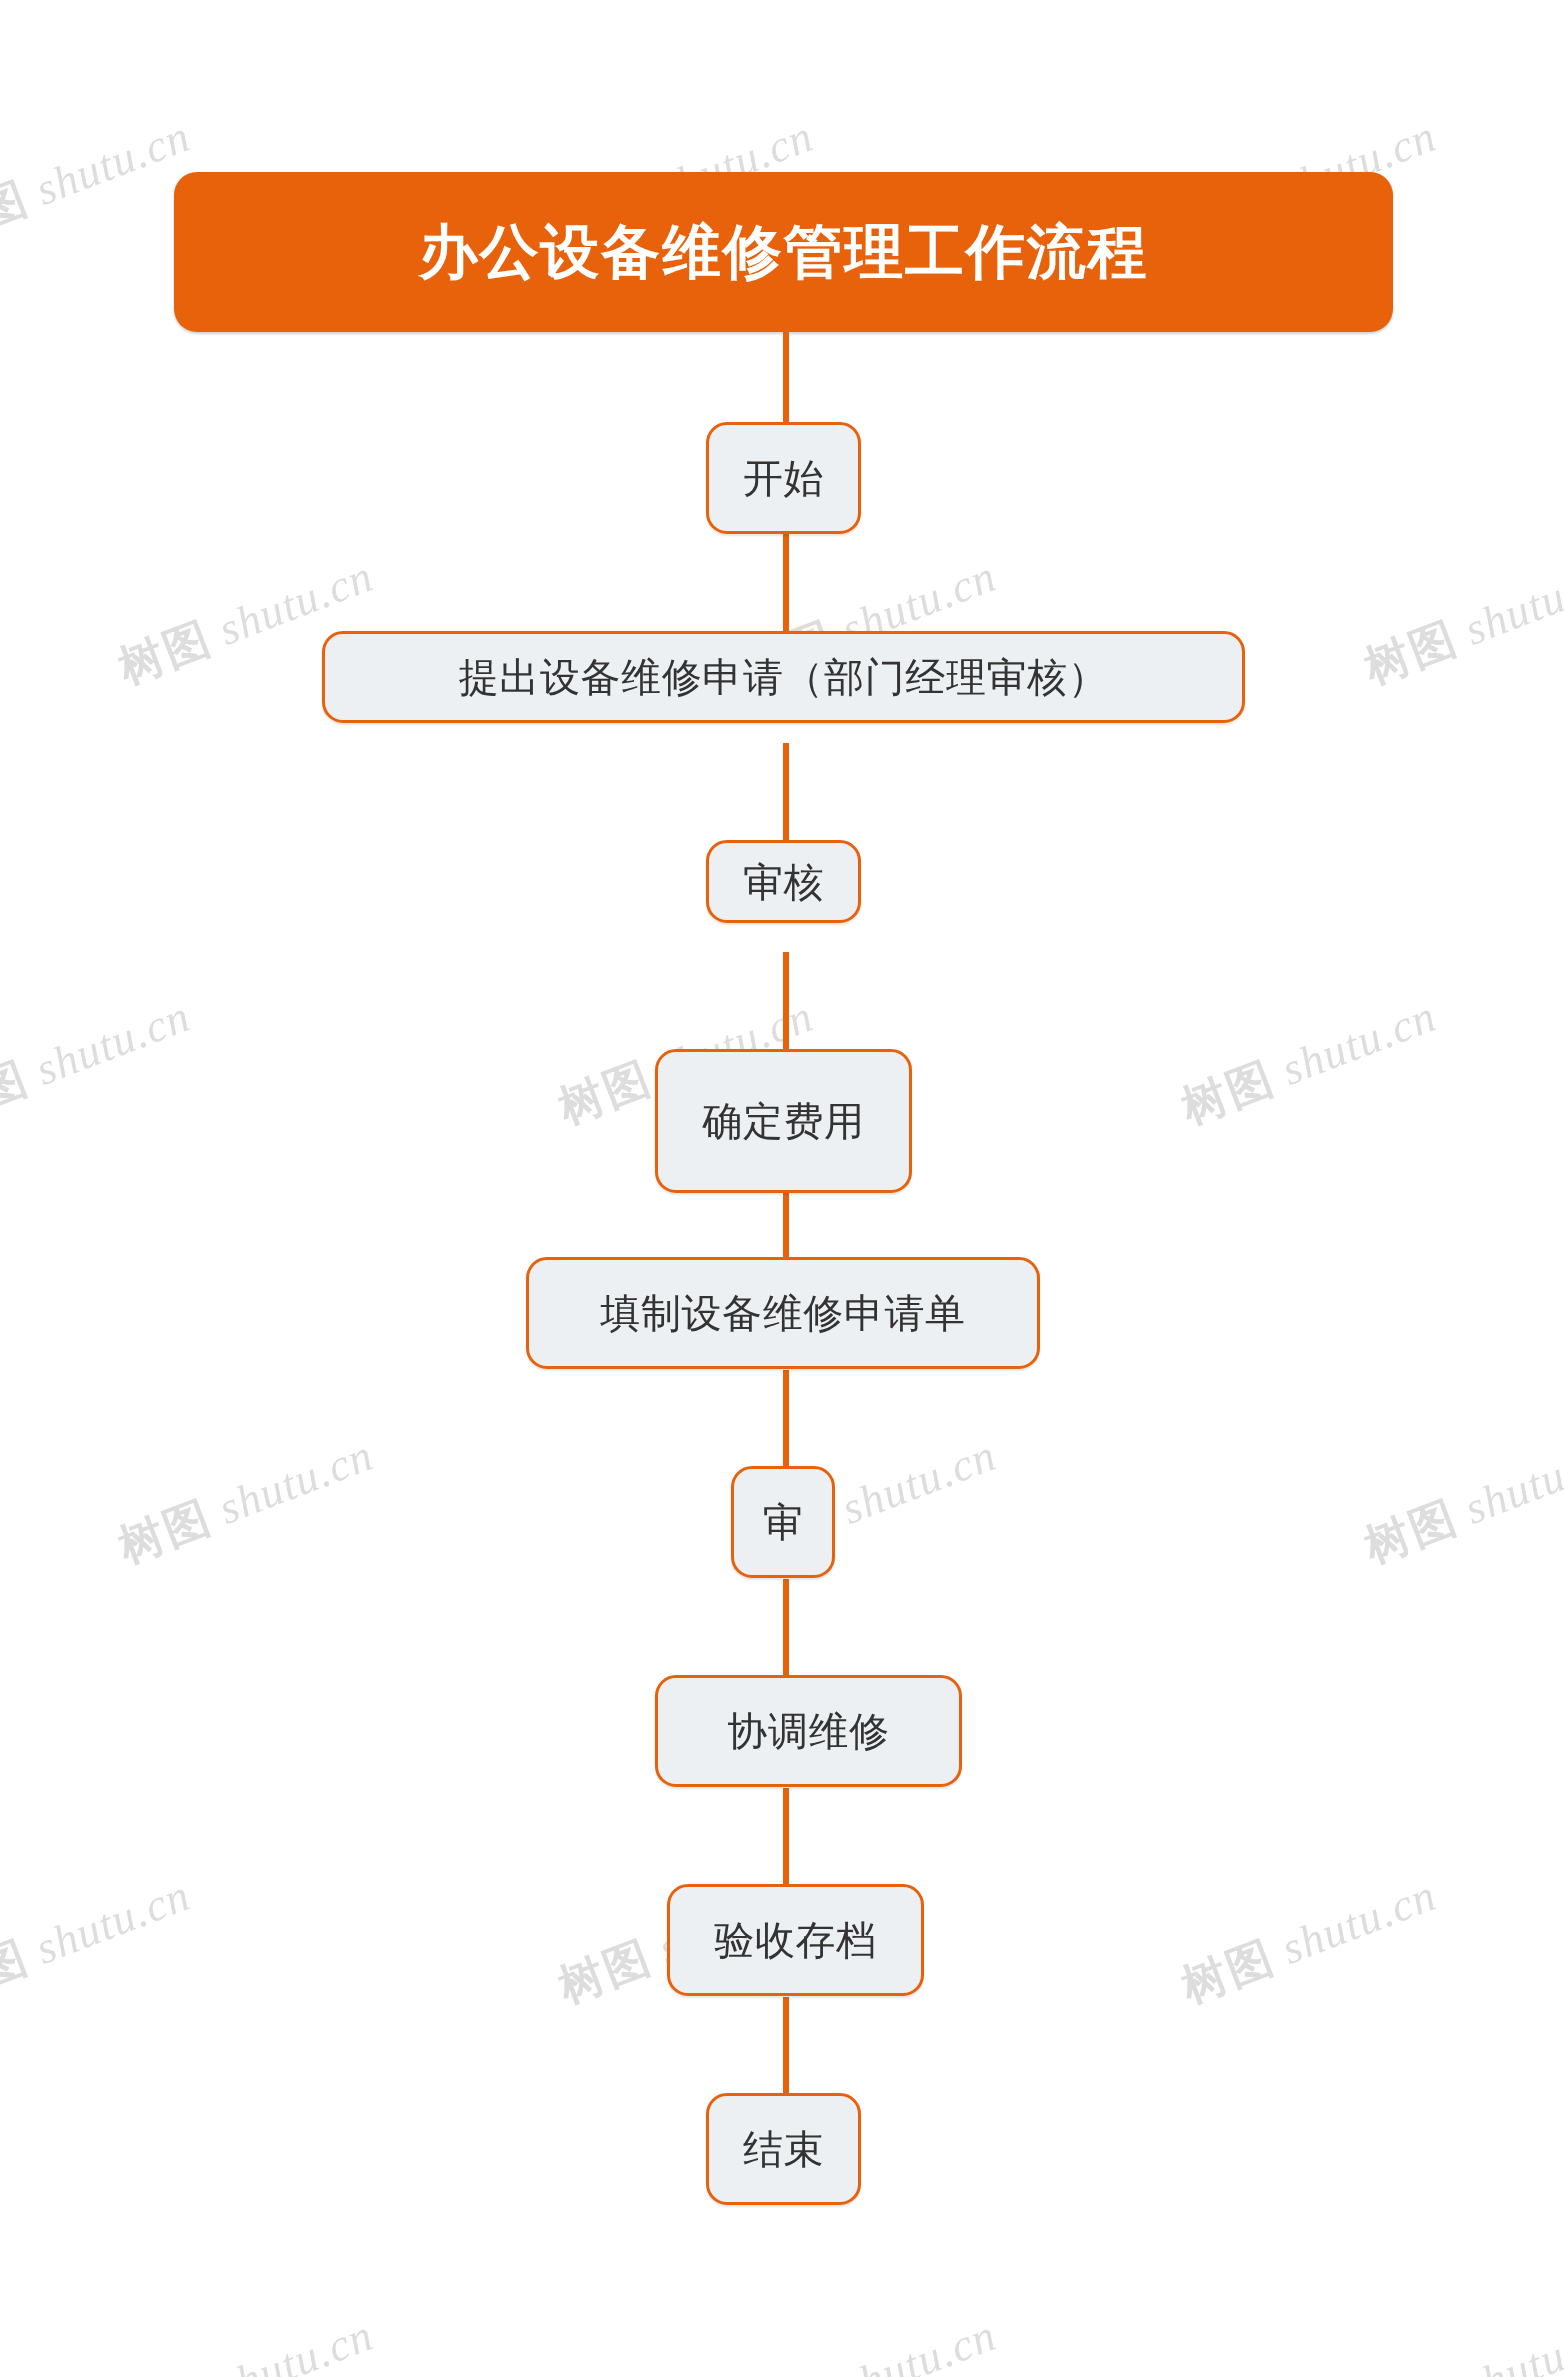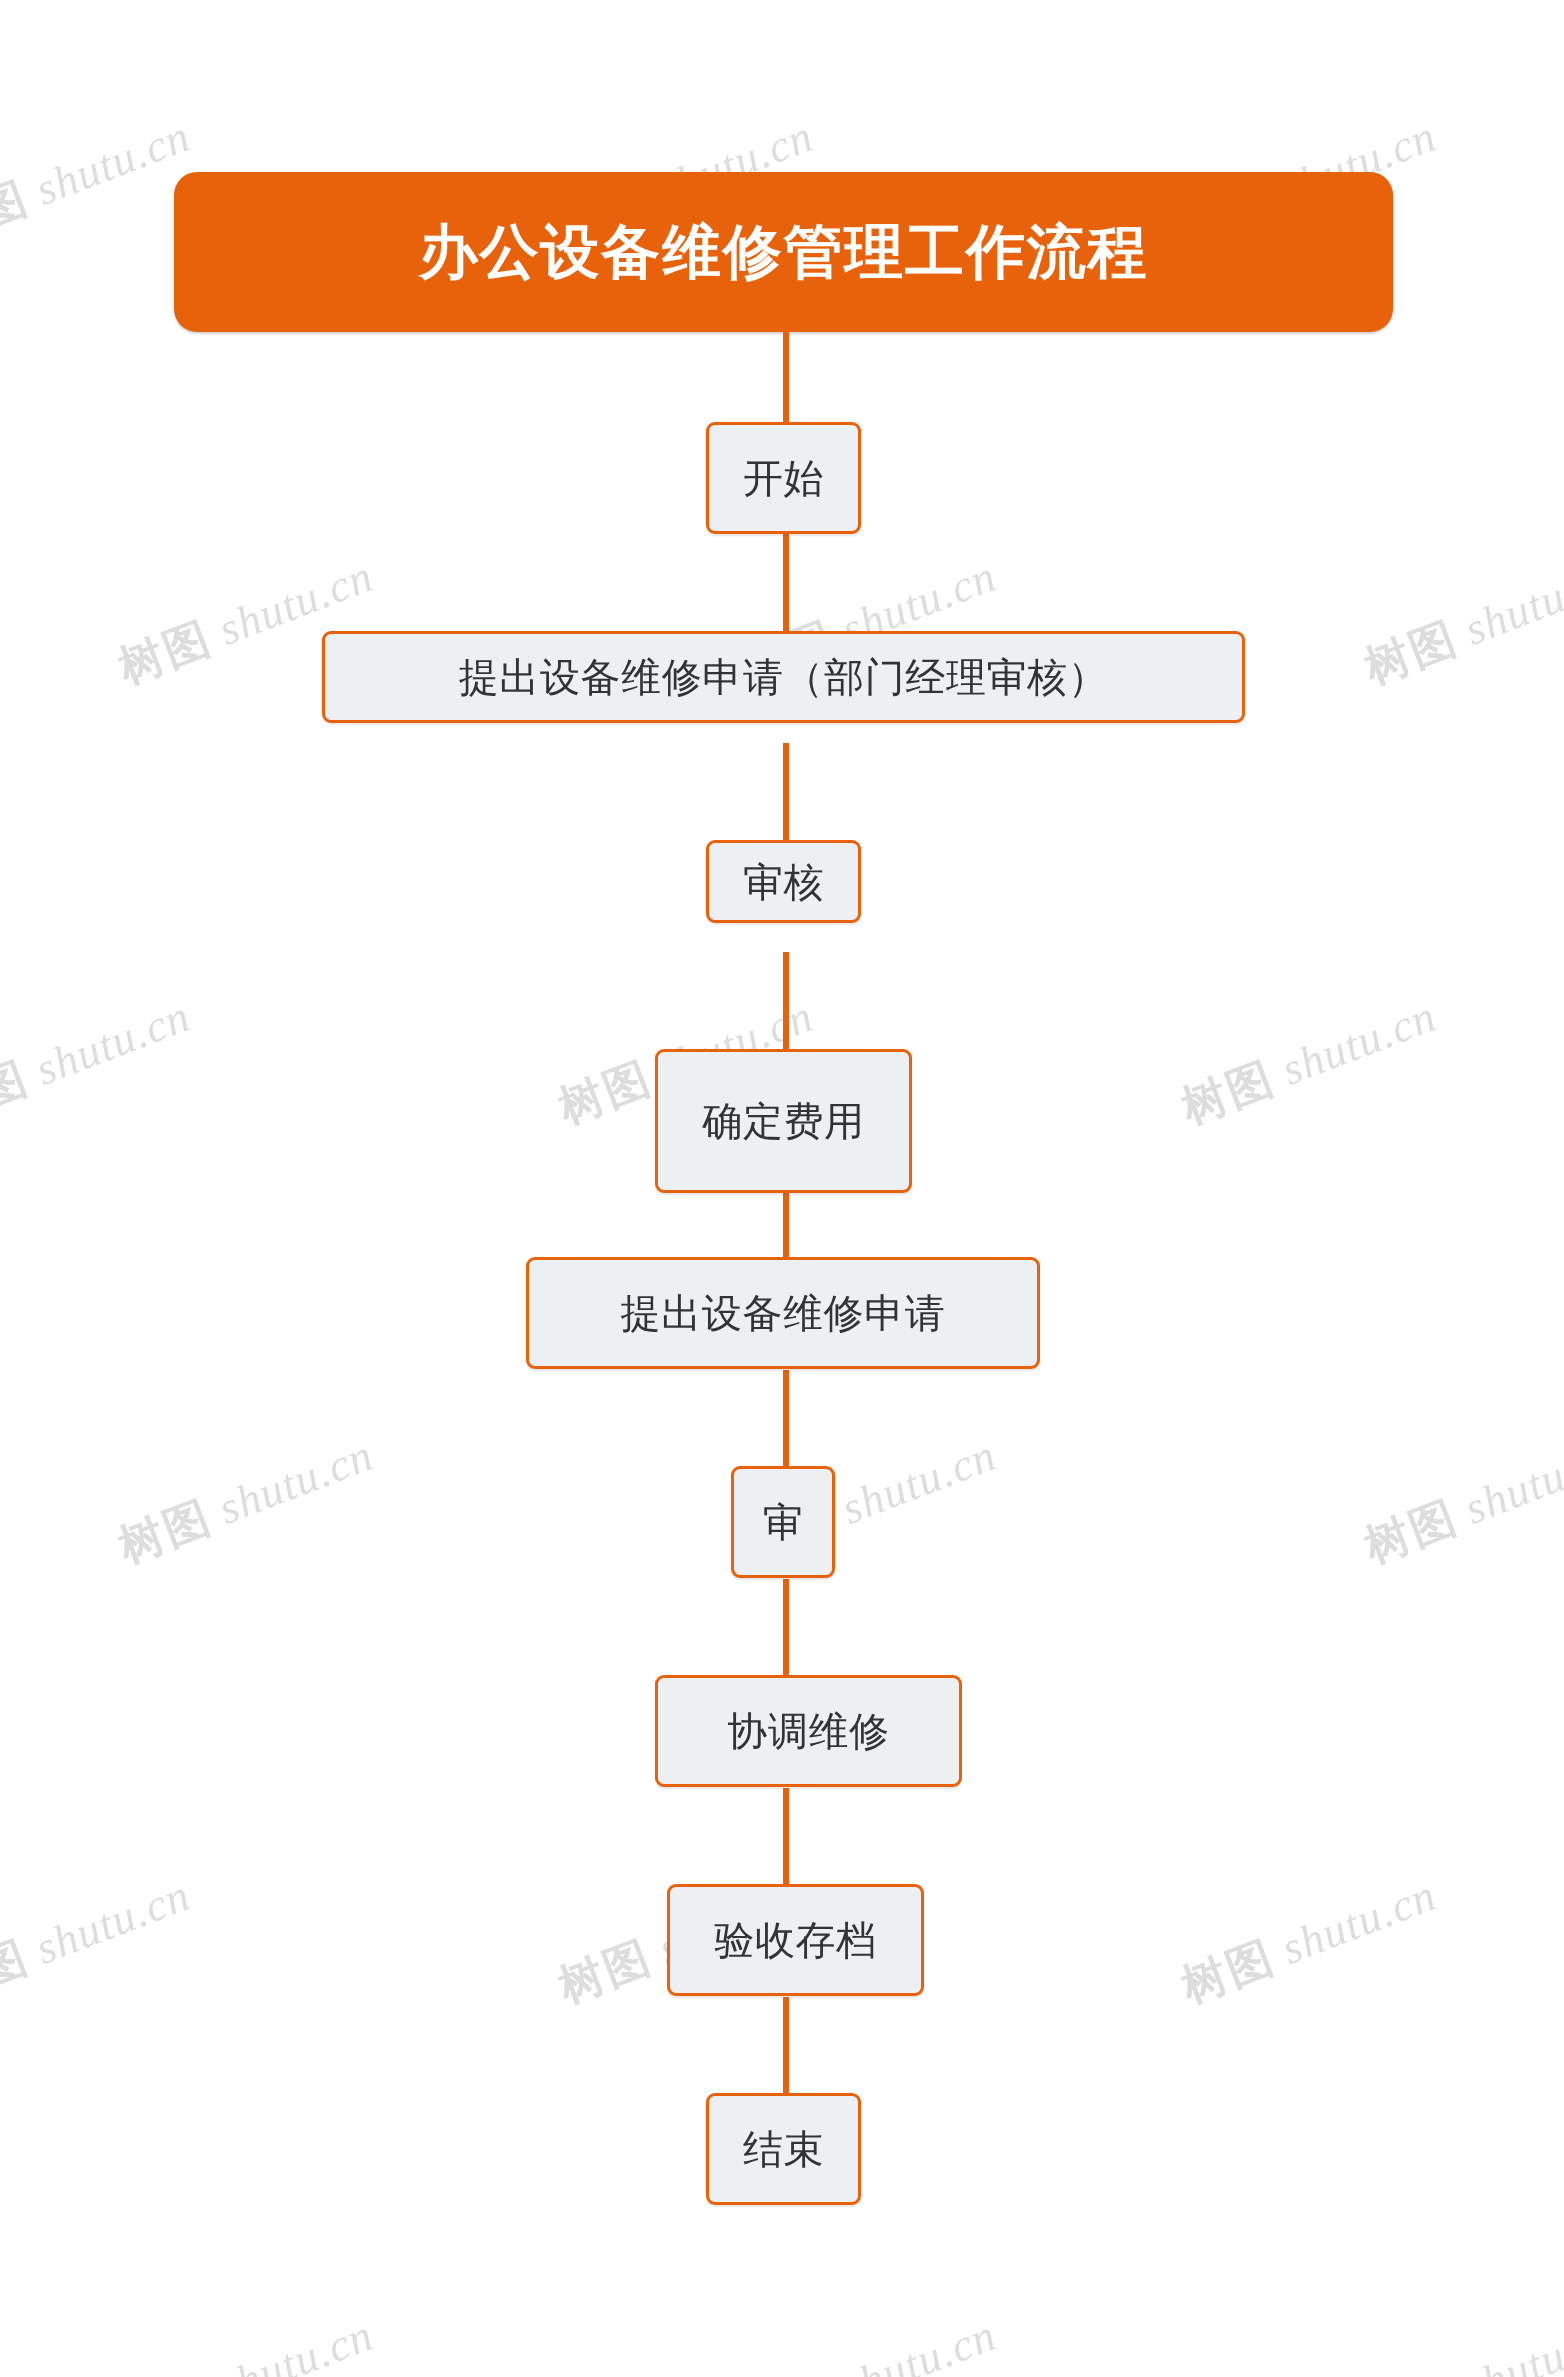--- a/index.html
+++ b/index.html
@@ -82,21 +82,21 @@
     background: #e8620c;
     left: 783px;
     z-index: 2;
   }
 
   .node {
     position: absolute;
     box-sizing: border-box;
     background: #edf0f3;
     border: 3.1px solid #e8620c;
-    border-radius: 9px;
+    border-radius: 21px;
     display: flex;
     align-items: center;
     justify-content: center;
     z-index: 3;
     box-shadow: 0 1.2px 1.8px rgba(0,0,0,0.10);
   }
   .node-label {
     color: #333333;
     font-size: 40px;
     font-weight: 400;
@@ -156,21 +156,21 @@
         <div class="node" style="left: 322px; top: 631px; width: 923px; height: 92px; align-items: center;">
           <div class="node-label">提出设备维修申请（部门经理审核）</div>
         </div>
         <div class="node" style="left: 706px; top: 840px; width: 155px; height: 83px;">
           <div class="node-label">审核</div>
         </div>
         <div class="node" style="left: 655px; top: 1049px; width: 257px; height: 144px;">
           <div class="node-label">确定费用</div>
         </div>
         <div class="node" style="left: 526px; top: 1257px; width: 514px; height: 112px;">
-          <div class="node-label">提出设备维修申请</div>
+          <div class="node-label">填制设备维修申请单</div>
         </div>
         <div class="node" style="left: 731px; top: 1466px; width: 104px; height: 112px;">
           <div class="node-label">审</div>
         </div>
         <div class="node" style="left: 655px; top: 1675px; width: 307px; height: 112px;">
           <div class="node-label">协调维修</div>
         </div>
         <div class="node" style="left: 655px; top: 1884px; width: 257px; height: 112px; margin-left: 12px;">
           <div class="node-label">验收存档</div>
         </div>

